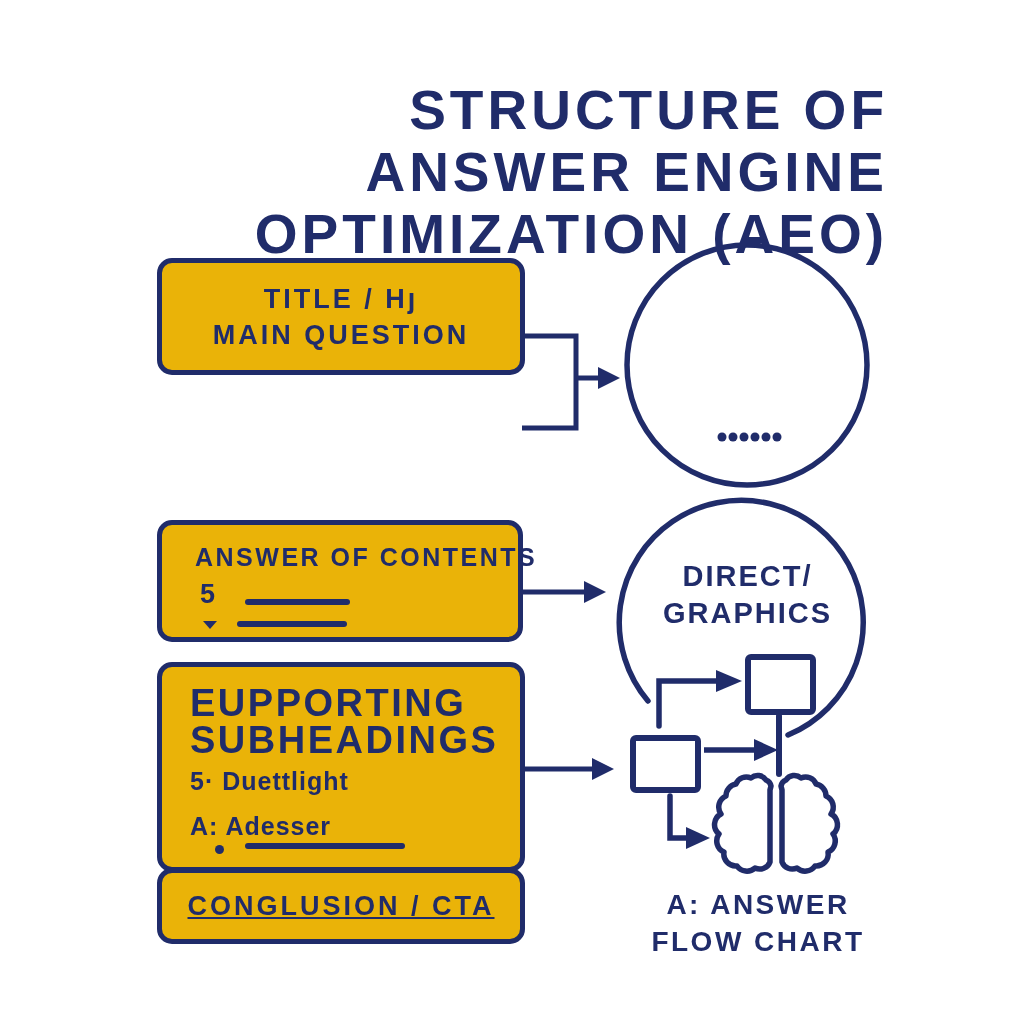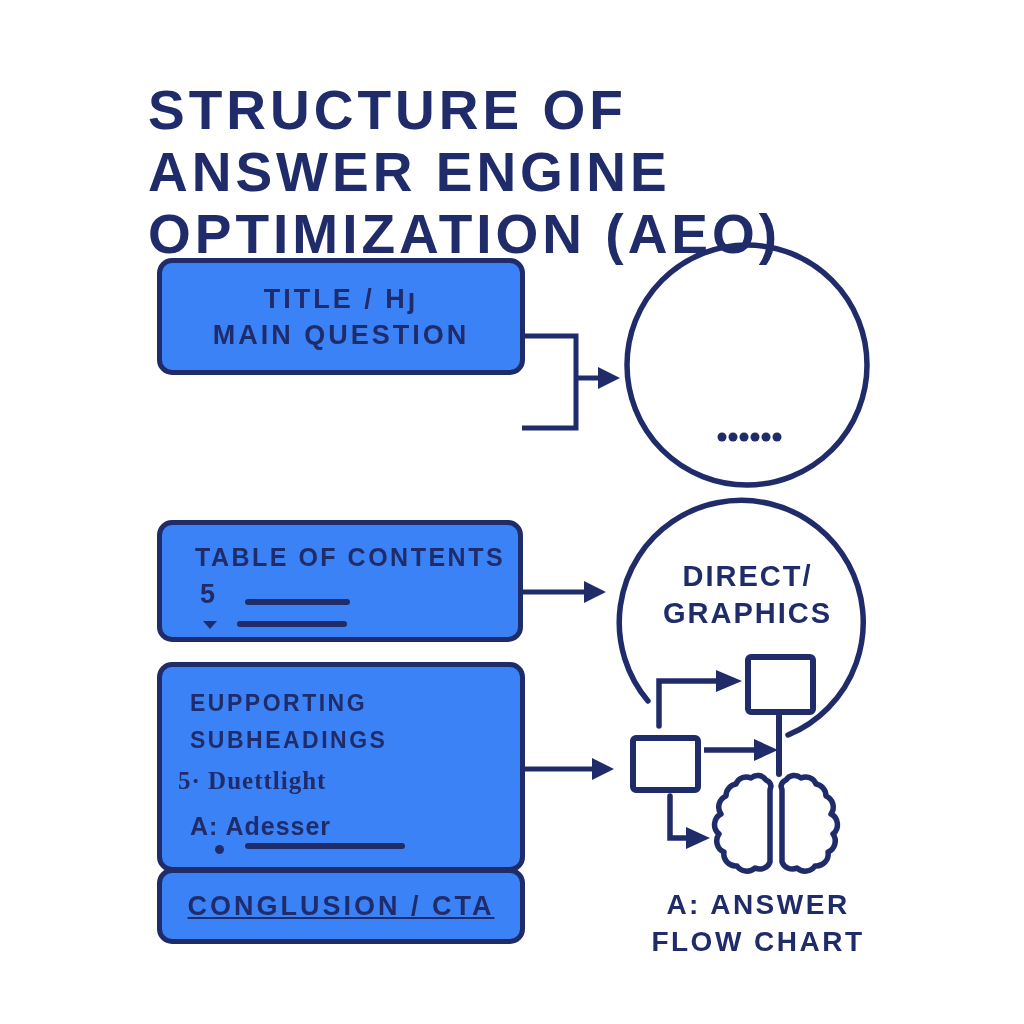--- a/index.html
+++ b/index.html
@@ -3,44 +3,44 @@
 <meta charset="utf-8">
 <style>
   html,body{margin:0;padding:0;background:#ffffff;}
   .canvas{
     position:relative;width:1024px;height:1024px;background:#ffffff;
     font-family:"Liberation Sans","DejaVu Sans",sans-serif;
     color:#202c6a;overflow:hidden;
   }
   .abs{position:absolute;}
   svg.layer{position:absolute;left:0;top:0;}
-  .ink{color:#202c6a;}
+  .ink{color:#202c6a;text-align:right;}
   .title{
     left:148px;top:42px;width:740px;
     font-size:55px;font-weight:700;line-height:62px;letter-spacing:4px;
     white-space:pre-line;
   }
   .nodebox{
-    border:5px solid #202c6a;border-radius:15px;background:#3b82f6;
+    border:5px solid #202c6a;border-radius:15px;background:#eab308;
     box-sizing:border-box;
   }
   .boxcenter{
     display:flex;align-items:center;justify-content:center;text-align:center;
     font-weight:700;white-space:pre-line;
   }
   .b1{left:157px;top:258px;width:368px;height:117px;font-size:27px;letter-spacing:3px;line-height:36px;}
   .b2{left:157px;top:393px;width:368px;height:105px;font-size:27px;letter-spacing:3px;line-height:36px;}
   .b3{left:157px;top:520px;width:366px;height:122px;}
   .b4{left:157px;top:662px;width:368px;height:210px;}
   .b5{left:157px;top:868px;width:368px;height:76px;font-size:27px;letter-spacing:3px;text-decoration:underline;}
   .toc-heading{left:33px;top:18px;font-size:25px;font-weight:700;letter-spacing:2.5px;white-space:pre;}
   .toc-bullet{left:38px;top:54px;font-size:27px;font-weight:700;}
   .tri-down{left:41px;top:96px;width:0;height:0;border-left:7px solid transparent;border-right:7px solid transparent;border-top:8px solid #202c6a;}
   .ph-line{background:#202c6a;height:6px;border-radius:3px;}
-  .sub-heading{left:28px;top:18px;font-size:23px;font-weight:700;letter-spacing:2.5px;line-height:37px;white-space:pre-line;}
+  .sub-heading{left:28px;top:18px;font-size:38px;font-weight:700;letter-spacing:2.5px;line-height:37px;white-space:pre-line;}
   .sub-item{font-size:25px;font-weight:700;letter-spacing:1px;white-space:pre;}
   .dot{width:9px;height:9px;border-radius:50%;background:#202c6a;}
   .circletext{
     text-align:center;font-weight:700;white-space:pre-line;
   }
   .c1{left:627px;top:298px;width:240px;font-size:28px;letter-spacing:2px;line-height:40px;}
   .c2{left:625px;top:558px;width:245px;font-size:29px;letter-spacing:2px;line-height:37px;}
   .caption{left:628px;top:886px;width:260px;text-align:center;font-size:28px;font-weight:700;letter-spacing:2.5px;line-height:37px;white-space:pre-line;}
 </style>
 </head>
@@ -127,31 +127,31 @@
 ANSWER ENGINE
 OPTIMIZATION (AEO)</h1>
 
   <div class="abs nodebox boxcenter b1">
     <span>TITLE / Hȷ
 MAIN QUESTION</span>
   </div>
 
 
   <div class="abs nodebox b3">
-    <div class="abs toc-heading">TABLE OF CONTENTS</div>
+    <div class="abs toc-heading">ANSWER OF CONTENTS</div>
     <div class="abs toc-bullet">5</div>
     <div class="abs tri-down"></div>
     <div class="abs ph-line" style="left:83px;top:74px;width:105px;"></div>
     <div class="abs ph-line" style="left:75px;top:96px;width:110px;"></div>
   </div>
 
   <div class="abs nodebox b4">
     <div class="abs sub-heading">EUPPORTING
 SUBHEADINGS</div>
-    <div class="abs sub-item" style="left:16px;top:100px;font-family:Liberation Serif, serif;">5· Duettlight</div>
+    <div class="abs sub-item" style="left:28px;top:100px;">5· Duettlight</div>
     <div class="abs sub-item" style="left:28px;top:145px;">A: Adesser</div>
     <div class="abs dot" style="left:53px;top:178px;"></div>
     <div class="abs ph-line" style="left:83px;top:176px;width:160px;"></div>
   </div>
 
   <div class="abs nodebox boxcenter b5">
     <span>CONGLUSION / CTA</span>
   </div>
 
   <div class="abs circletext c2">DIRECT/

